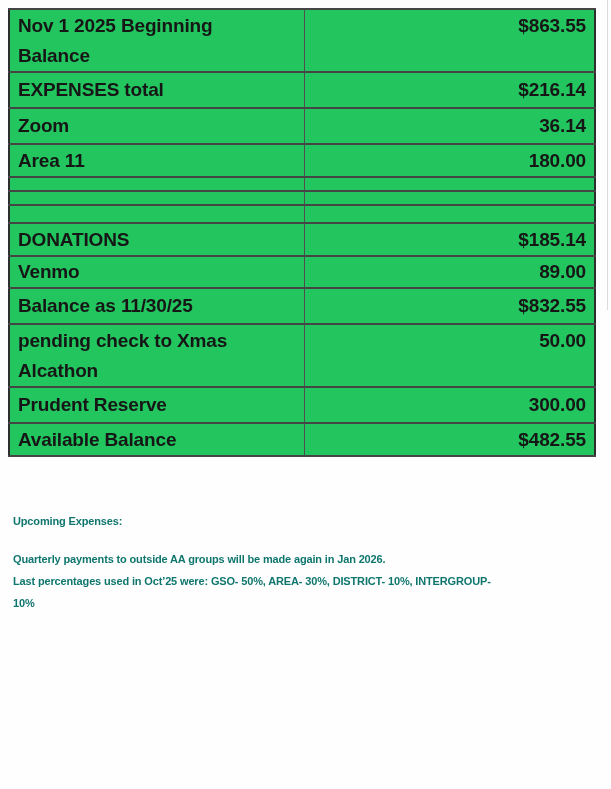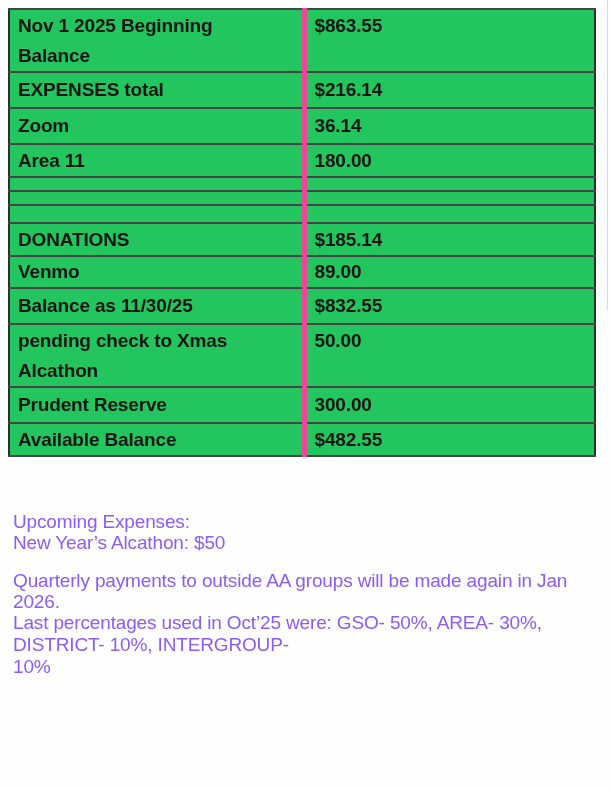--- a/index.html
+++ b/index.html
@@ -37,43 +37,43 @@
     padding: 0 8px;
     font-size: 19px;
     font-weight: 700;
     letter-spacing: -0.15px;
     color: #161616;
     vertical-align: middle;
     line-height: 30px;
     overflow: hidden;
   }
   table.report td.label { border-right: 1px solid #4f4f4f; }
-  table.report td.value { border-left: 5px solid #ec4899; }
+  table.report td.value { border-left: 1px solid #ec4899; text-align: right; }
   tr.h58 { height: 58px; }
   tr.h32 { height: 36px; }
   tr.h33 { height: 33px; }
   tr.h30 { height: 30px; }
   tr.h14 { height: 14px; }
   tr.h18 { height: 18px; }
   tr.h62 { height: 62px; padding-left: 19px; }
   tr.tall td { vertical-align: top; padding-top: 1px; }
   .wrapbox { display: inline-block; max-width: 238px; }
   
   .notes {
     position: absolute;
     left: 13px;
     top: 511px;
     width: 588px;
   }
   .note-line {
-    font-size: 19px;
-    font-weight: 400;
+    font-size: 11px;
+    font-weight: 700;
     line-height: 21px;
     letter-spacing: -0.15px;
-    color: #8b5cf6;
+    color: #0f766e;
   }
   .note-gap { height: 17px; }
   .pct2 { line-height: 22px; }
   
   .scan-edge {
     position: absolute;
     left: 607px;
     top: 0;
     width: 1px;
     height: 310px;
@@ -142,21 +142,20 @@
       </tr>
       <tr class="h33">
         <td class="label">Available Balance</td>
         <td class="value">$482.55</td>
       </tr>
     </tbody>
   </table>
 
   <div class="notes">
     <div class="note-line">Upcoming Expenses:</div>
-    <div class="note-line">New Year’s Alcathon: $50</div>
     <div class="note-gap"></div>
     <div class="note-line">Quarterly payments to outside AA groups will be made again in Jan 2026.</div>
     <div class="note-line pct2">Last percentages used in Oct’25 were: GSO- 50%, AREA- 30%, DISTRICT- 10%, INTERGROUP-</div>
     <div class="note-line pct2">10%</div>
   </div>
 
   <div class="scan-edge"></div>
 
 </div>
 

